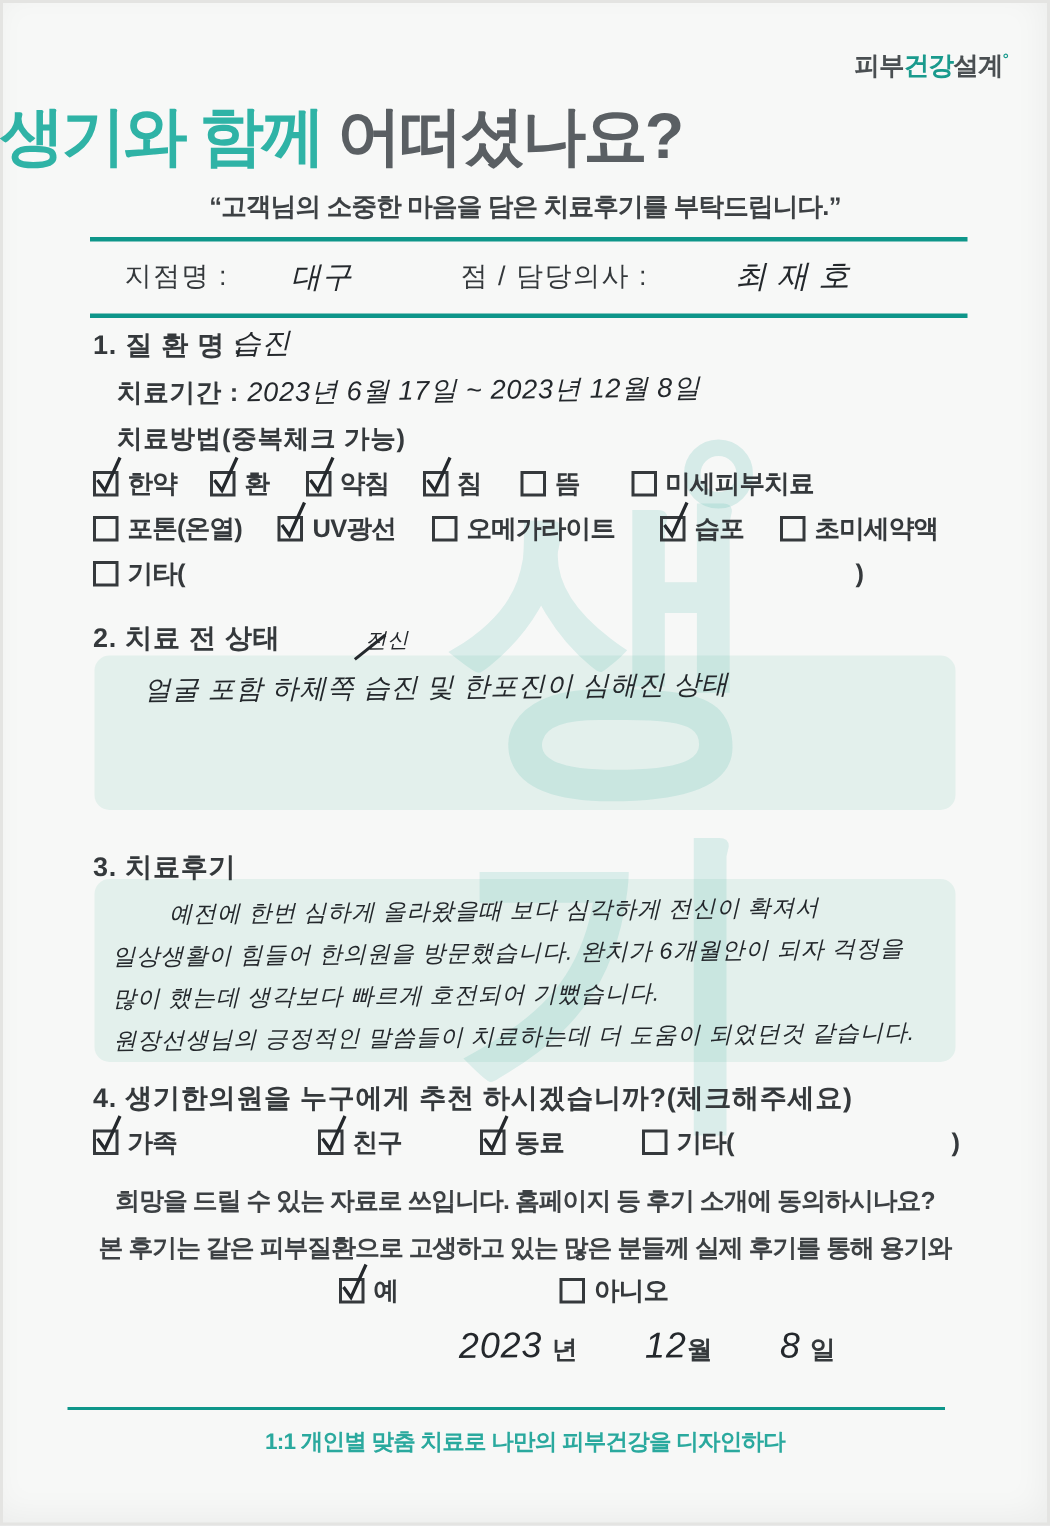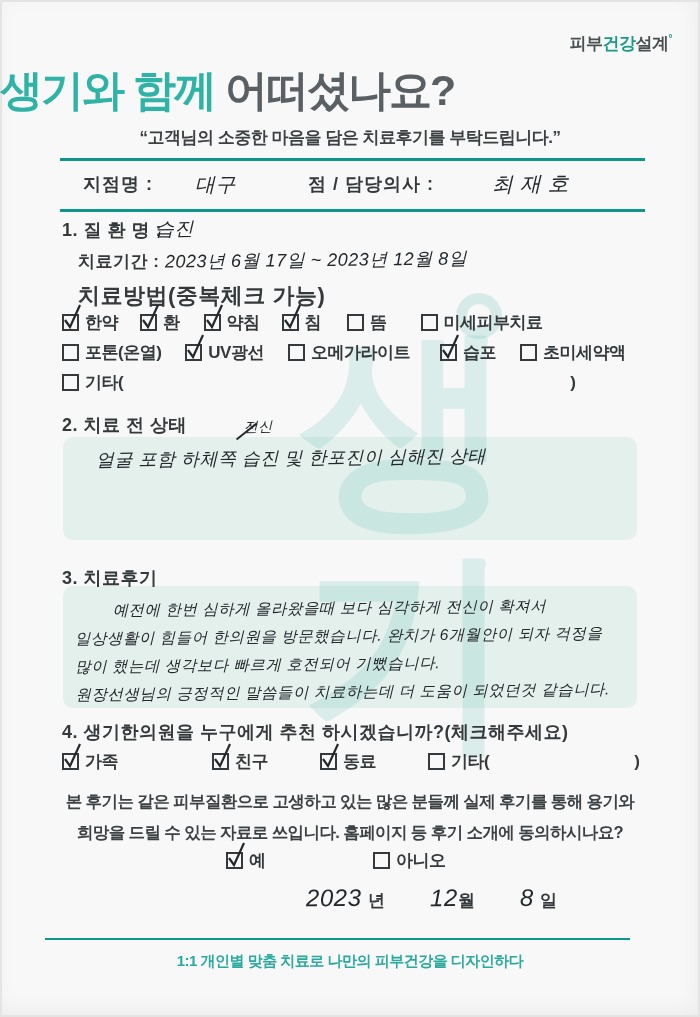--- a/index.html
+++ b/index.html
@@ -26,35 +26,35 @@
   .title{position:absolute;top:62px;left:0;width:100%;text-align:left;z-index:3;
          font-size:43px;font-weight:800;letter-spacing:-2px;}
   .title .hl{color:#2fb3a6;}
   .title .rest{color:#5a5f63;}
   .subtitle{position:absolute;top:126px;left:0;width:100%;text-align:center;z-index:3;
             font-size:17px;font-weight:700;color:#3d4144;letter-spacing:-0.5px;}
   
   .branch{position:absolute;top:158px;left:60px;width:585px;z-index:3;
           border-top:3px solid #0e968a;border-bottom:3px solid #0e968a;
           display:flex;align-items:center;padding:9px 0 11px 0;}
-  .branch .lbl{font-size:18px;font-weight:700;letter-spacing:1px;}
+  .branch .lbl{font-size:18px;font-weight:400;letter-spacing:1px;}
   .b-l1{margin-left:23px;}
   .b-v1{margin-left:42px;width:85px;}
   .b-l2{margin-left:28px;}
   .b-v2{margin-left:58px;letter-spacing:6px;}
   
   .hw{font-style:italic;color:#24282c;transform:rotate(-0.6deg);display:inline-block;
       font-weight:400;letter-spacing:0.5px;}
   
   .sec-title{position:absolute;left:62px;z-index:3;font-size:18px;font-weight:700;letter-spacing:0.5px;}
   .q1-row1{top:218px;}
   .q1-v{position:absolute;left:155px;top:216px;z-index:3;font-size:19px;}
   .q1-row2{top:250px;left:78px;font-size:17px;}
   .q1-period{position:absolute;left:165px;top:248px;z-index:3;font-size:18px;}
-  .q1-row3{top:281px;left:78px;font-size:22px;}
+  .q1-row3{top:281px;left:78px;font-size:17px;}
   .cb-row{position:absolute;left:62px;z-index:3;display:flex;align-items:center;}
   .cb-row1{top:311px;}
   .cb-row2{top:341px;}
   .cb-row3{top:371px;width:576px;}
   .cbi{display:flex;align-items:center;}
   .box{position:relative;width:13px;height:13px;border:2px solid #35393c;margin-right:6px;flex:0 0 auto;}
   .tick{position:absolute;left:-3px;top:-14px;overflow:visible;}
   .cbl{font-size:17px;font-weight:700;letter-spacing:-0.5px;white-space:nowrap;}
   .cb-row1 .cbi{margin-right:22px;}
   .cb-row1 .cbi:nth-child(2){margin-right:24px;}
@@ -251,22 +251,22 @@
       <span class="cbl">동료</span>
     </span>
     <span class="cbi">
       <span class="box"></span>
       <span class="cbl">기타(</span>
     </span>
     <span class="paren">)</span>
   </div>
 
   <div class="consent">
+    <div>희망을 드릴 수 있는 자료로 쓰입니다. 홈페이지 등 후기 소개에 동의하시나요?</div>
     <div>본 후기는 같은 피부질환으로 고생하고 있는 많은 분들께 실제 후기를 통해 용기와</div>
-    <div>희망을 드릴 수 있는 자료로 쓰입니다. 홈페이지 등 후기 소개에 동의하시나요?</div>
   </div>
 
   <div class="yn-row">
     <span class="cbi yn-yes">
       <span class="box">
           <svg class="tick" width="24" height="30" viewBox="0 0 24 30">
             <path d="M4 18 L9 25 L19 3" stroke="#24282c" stroke-width="2.2" fill="none"></path>
           </svg>
         </span>
       <span class="cbl">예</span>

